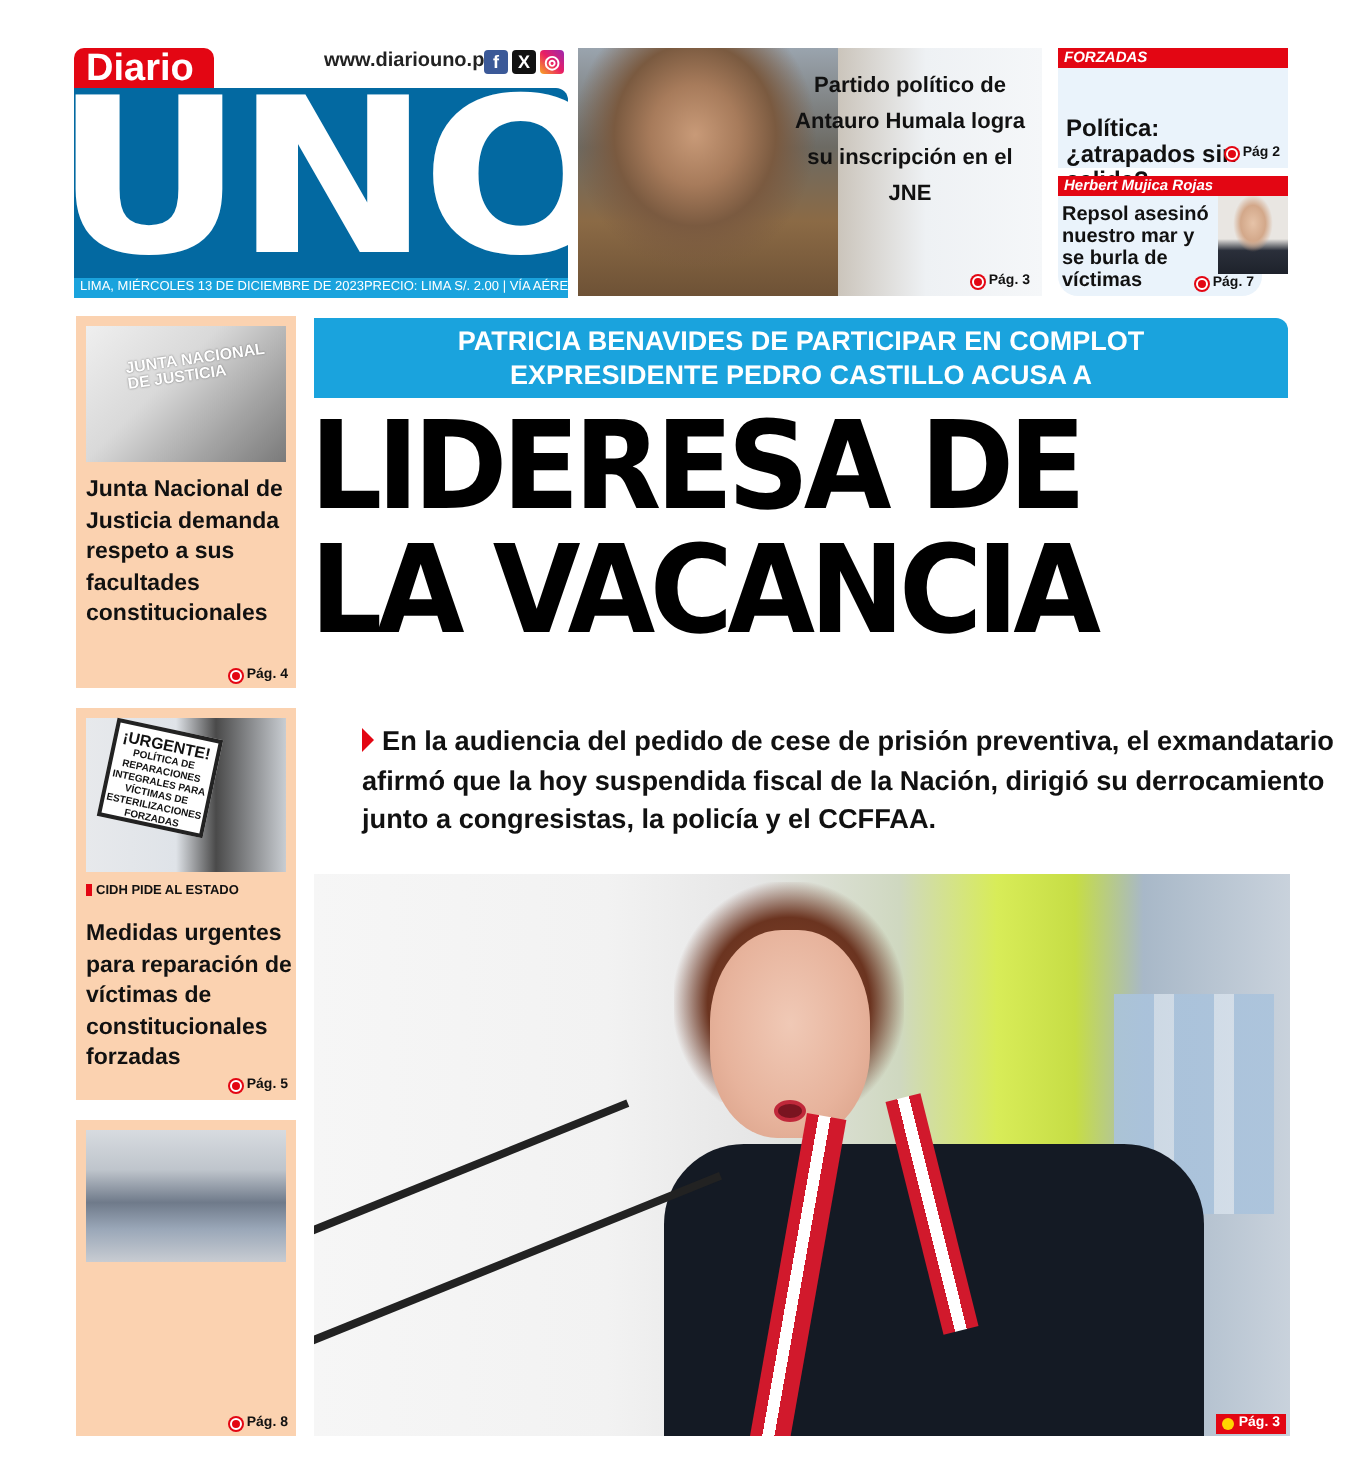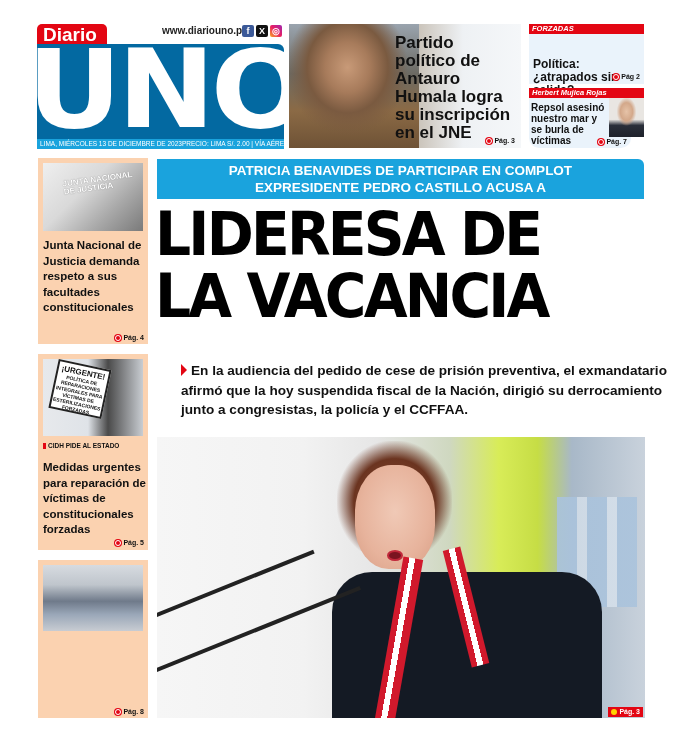--- a/index.html
+++ b/index.html
@@ -14,21 +14,21 @@
   .url { left: 125px; top: 1px; font-size: 10px; color: #222; font-weight: bold; }
   .social { top: 1px; width: 12px; height: 12px; border-radius: 2px; color: #fff; font-size: 9px; line-height: 12px; text-align: center; font-weight: bold; }
   .fb { left: 205px; background: #3b5998; }
   .xx { left: 219px; background: #111; }
   .ig { left: 233px; background: linear-gradient(45deg, #f9a825, #e91e63, #9c27b0); }
   .dateline { left: 0; top: 115px; width: 247px; height: 10px; background: #1aa3dd; color: #fff; font-size: 6.5px; line-height: 10px; padding: 0 3px; display: flex; justify-content: space-between; white-space: nowrap; }
 
   
   .antauro { left: 289px; top: 24px; width: 232px; height: 124px; background: linear-gradient(90deg, #6b5a4a 0%, #8a7a6a 25%, #c9c2b8 55%, #eef1f4 75%, #f5f7f9 100%); overflow: hidden; }
   .antauro-photo { left: 0; top: 0; width: 130px; height: 124px; background: radial-gradient(ellipse at 45% 35%, #c89a78 0%, #a77b5b 22%, #7a5a40 40%, transparent 60%), linear-gradient(180deg, #9aa4ae 0%, #6c6a63 40%, #8b6a45 70%, #6e5236 100%); }
-  .antauro-title { right: 6px; top: 10px; width: 120px; text-align: left; font-weight: bold; font-size: 17px; line-height: 18px; color: #111; }
+  .antauro-title { right: 6px; top: 10px; width: 120px; text-align: center; font-weight: bold; font-size: 11px; line-height: 18px; color: #111; }
   .pag { font-size: 7px; font-weight: bold; color: #111; display: flex; align-items: center; gap: 2px; }
   .dot { width: 6px; height: 6px; border-radius: 50%; background: #e30613; display: inline-block; border: 1px solid #fff; box-shadow: 0 0 0 1px #e30613; }
   .antauro-pag { right: 6px; top: 113px; }
 
   
   .editorial { left: 529px; top: 24px; width: 115px; height: 60px; background: #eaf3fb; }
   .ed-label { left: 0; top: 0; width: 115px; height: 10px; background: #e30613; color: #fff; font-size: 7.5px; font-weight: bold; font-style: italic; line-height: 10px; padding-left: 3px; }
   .ed-title { left: 4px; top: 14px; width: 110px; font-weight: bold; font-size: 12px; line-height: 13px; color: #111; margin-top: 20px; }
   .ed-pag { right: 4px; top: 49px; }
 

